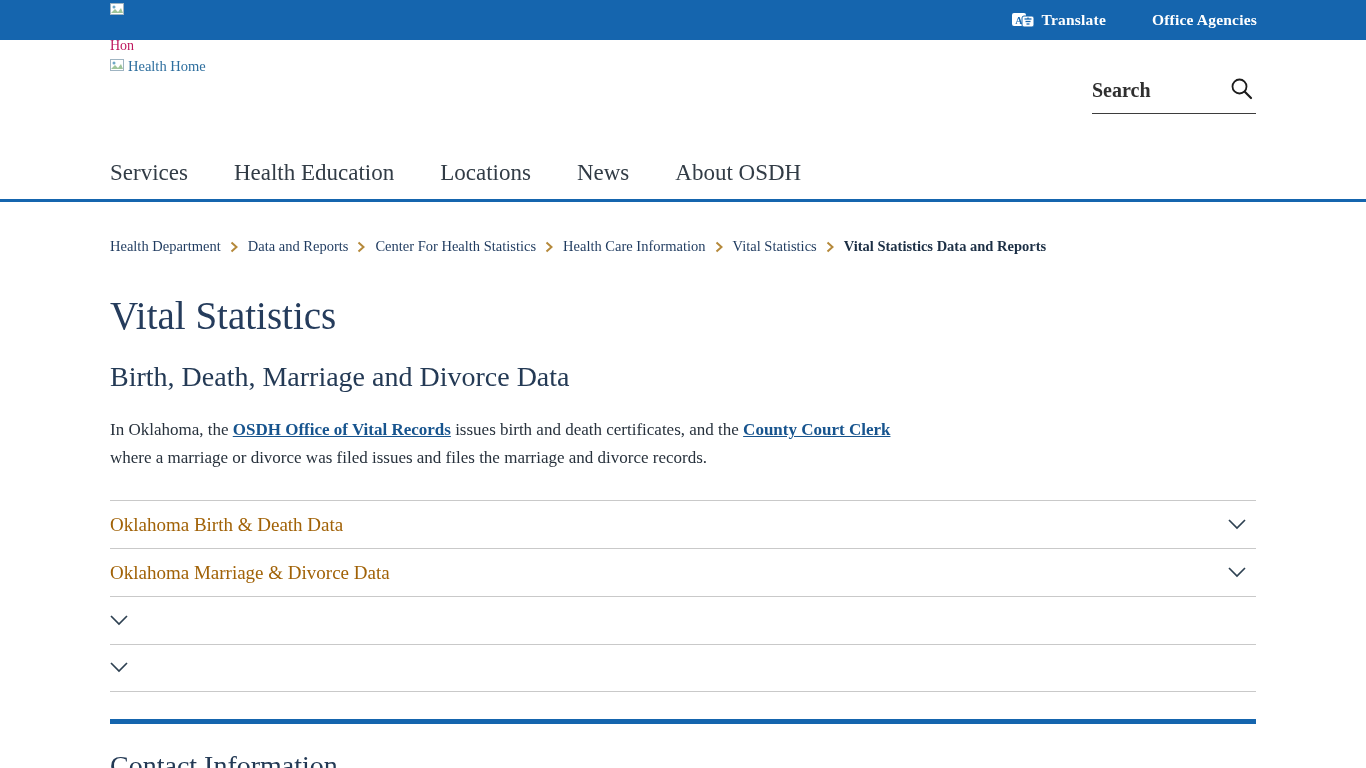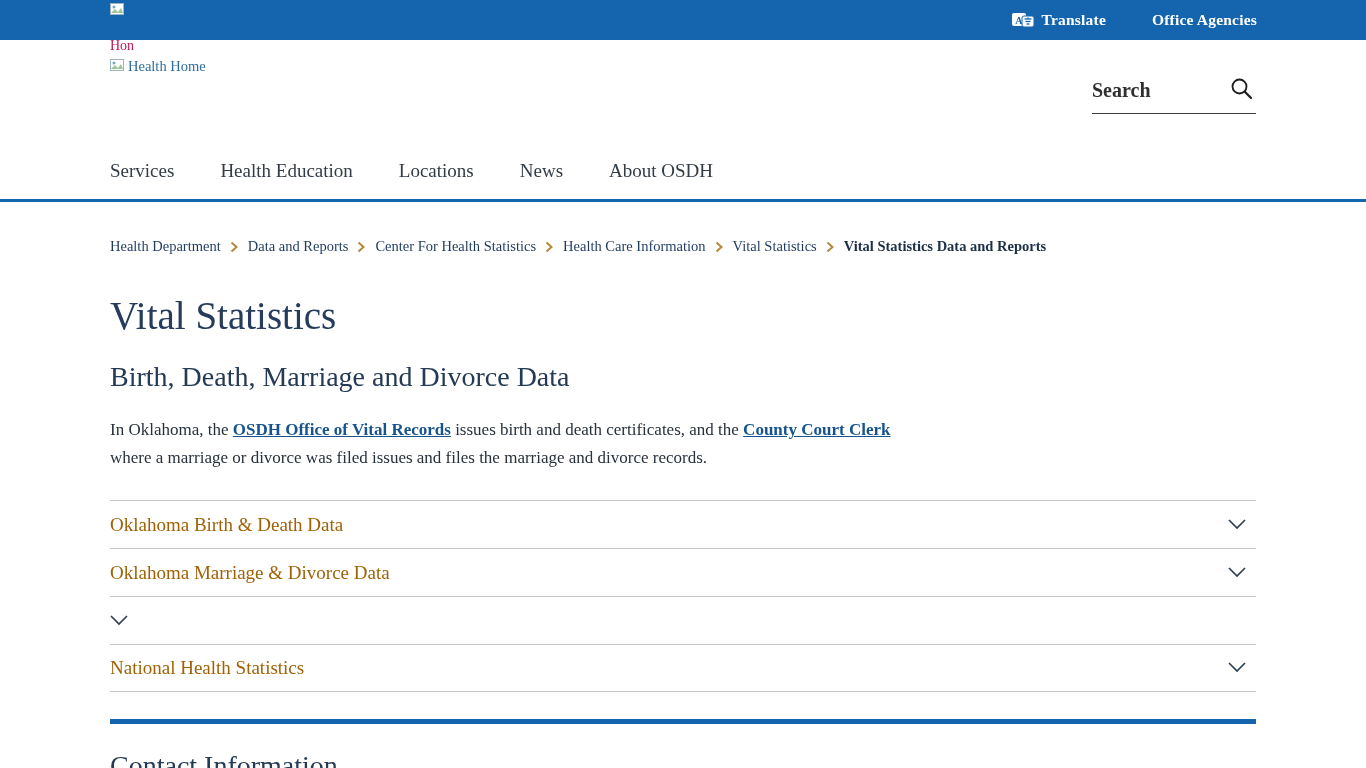--- a/index.html
+++ b/index.html
@@ -51,21 +51,21 @@
     color:#b91c1c; min-width:0;
   }
   .search input::placeholder { color:#2f2f2f; opacity:1; }
   .search-button { background:none; border:none; cursor:pointer; padding:0 2px; display:flex; }
 
   
   .main-nav {
     position:absolute; left:110px; top:160px;
     display:flex; gap:46px;
   }
-  .main-nav a { color:#323c46; font-size:19px; }
+  .main-nav a { color:#323c46; font-size:23px; }
   .header-rule {
     position:absolute; top:199px; left:0; width:1366px; height:3px; background:#1565AE;
   }
 
   
   .breadcrumb {
     position:absolute; left:110px; top:238px;
     display:flex; align-items:center; gap:9px; font-size:14.5px;
   }
   .breadcrumb a { color:#1E3A5F; }
@@ -229,21 +229,20 @@
     </span>
   </div>
   <div class="accordion-item">
     <span>
       <svg width="18" height="11" viewBox="0 0 18 11">
           <polyline points="1,1 9,9 17,1" fill="none" stroke="#2E4152" stroke-width="1.7"></polyline>
         </svg>
     </span>
   </div>
   <div class="accordion-item">
-    <span class="accordion-label">National Health Statistics</span>
     <span>
       <svg width="18" height="11" viewBox="0 0 18 11">
           <polyline points="1,1 9,9 17,1" fill="none" stroke="#2E4152" stroke-width="1.7"></polyline>
         </svg>
     </span>
   </div>
 </div>
 
 <div class="section-rule"></div>
 

